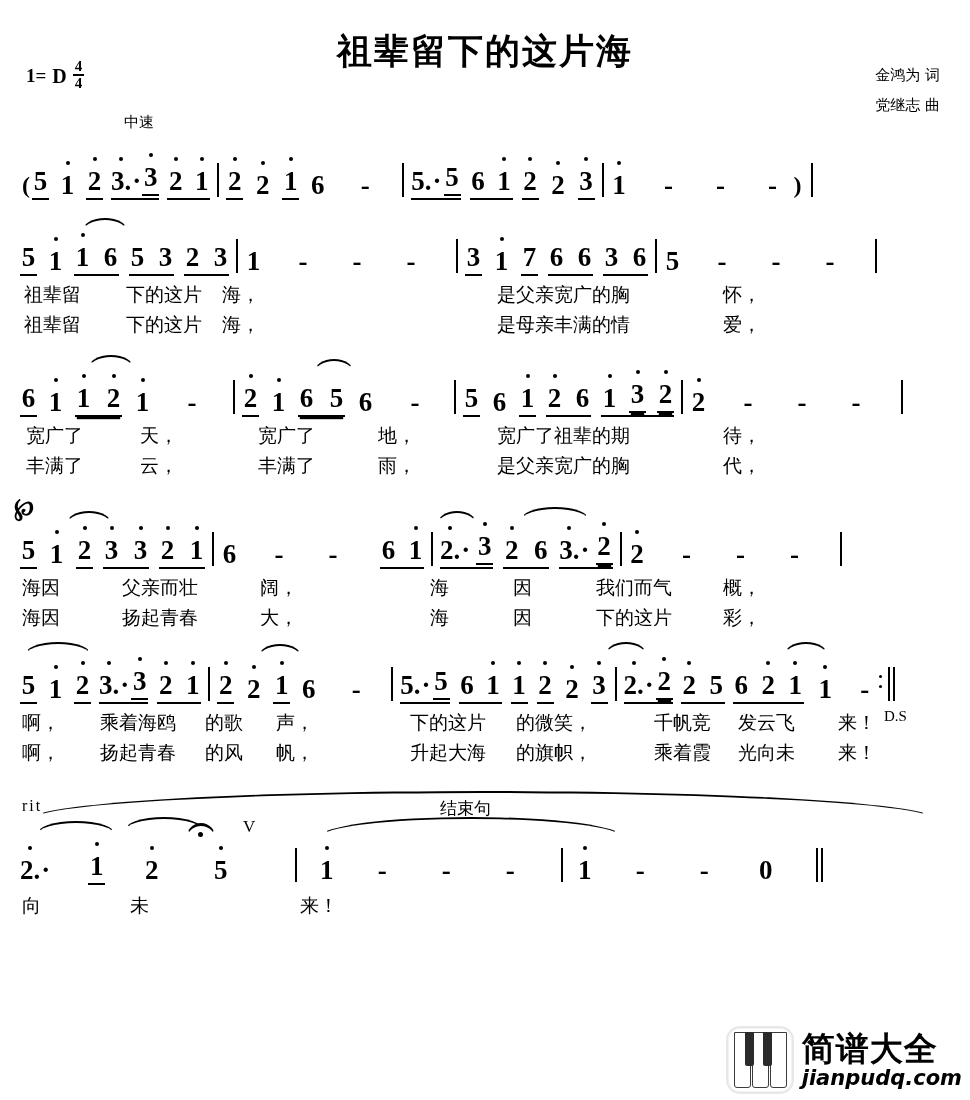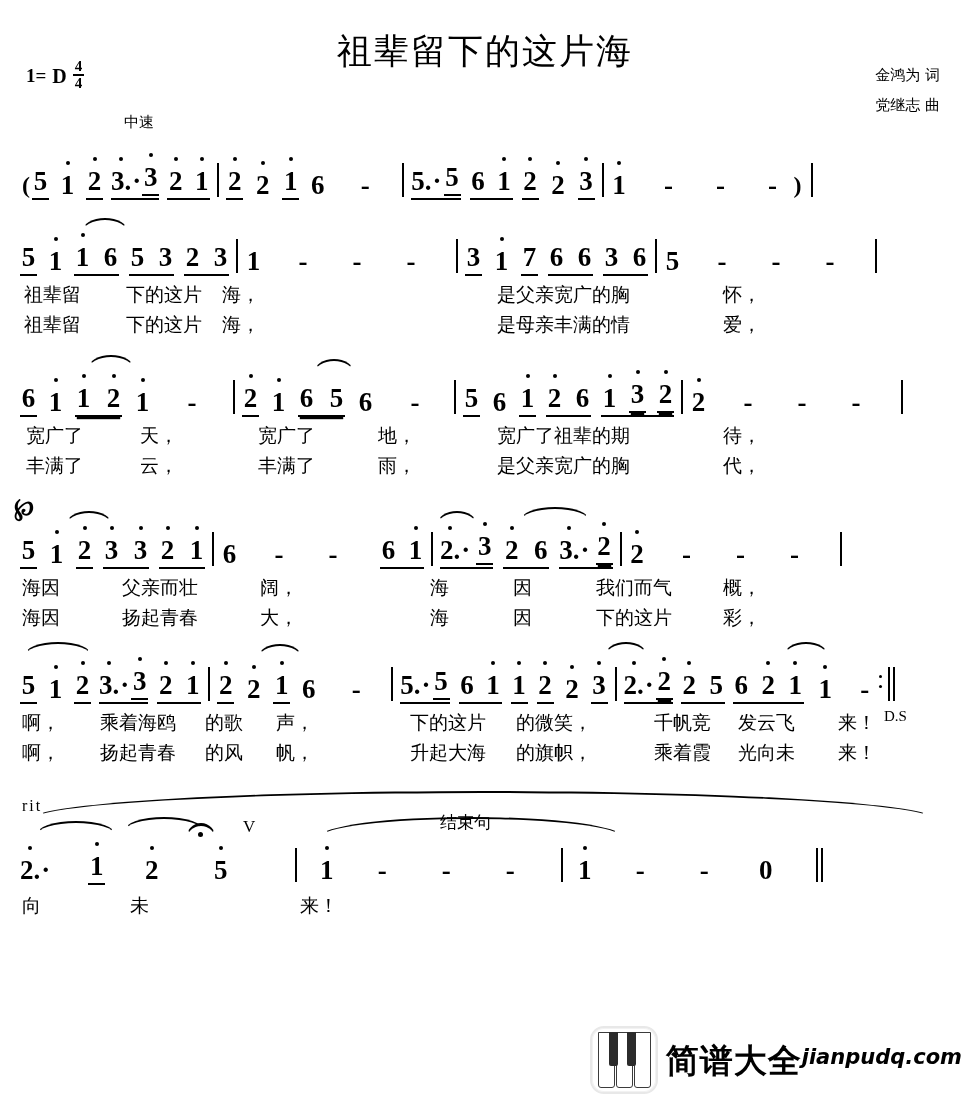--- a/index.html
+++ b/index.html
@@ -10,21 +10,21 @@
     color:#000;
     position:relative;
     overflow:hidden;
   }
   .sheet{position:relative;width:970px;height:1100px;}
 
   
   .title{
     position:absolute;top:28px;left:0;width:970px;
     text-align:center;
-    font-size:35px;font-weight:400;
+    font-size:35px;font-weight:700;
     font-family:"DejaVu Sans", sans-serif;
     letter-spacing:2px;
   }
   .keysig{
     position:absolute;left:26px;top:60px;
     font-size:20px;font-weight:700;
     font-family:"Liberation Serif",serif;
     display:flex;align-items:center;gap:6px;
   }
   .keysig .eq{font-size:19px;}
@@ -138,21 +138,21 @@
     position:absolute;right:8px;bottom:6px;
     display:flex;align-items:center;gap:8px;
   }
   .piano{
     width:64px;height:64px;border-radius:14px;background:#ffffff;
     border:2px solid #e8e8e8;position:relative;overflow:hidden;
     box-shadow:inset 0 0 0 1px #f2f2f2;
   }
   .piano .wk{position:absolute;top:4px;bottom:4px;width:15px;background:#fff;border:1px solid #3b3b3b;border-radius:0 0 3px 3px;}
   .piano .bk{position:absolute;top:4px;height:34px;width:9px;background:#2b2b2b;border-radius:0 0 2px 2px;}
-  .logotext{display:flex;flex-direction:row;line-height:1;}
+  .logotext{display:flex;flex-direction:column;line-height:1;}
   .logotext .cn{font-size:33px;font-weight:700;font-family:"DejaVu Sans",sans-serif;letter-spacing:1px;}
   .logotext .en{font-size:21px;font-weight:700;font-style:italic;font-family:"DejaVu Sans",sans-serif;margin-top:3px;}
 </style>
 </head>
 <body>
 
 <div class="sheet">
 
   <div class="title">祖辈留下的这片海</div>
 
@@ -523,21 +523,21 @@
       <span class="ly" style="left:410px;">升起大海</span>
       <span class="ly" style="left:516px;">的旗帜，</span>
       <span class="ly" style="left:654px;">乘着霞</span>
       <span class="ly" style="left:738px;">光向未</span>
       <span class="ly" style="left:838px;">来！</span>
     </div>
   </div>
 
   <div class="system" style="top:793px;">
     <div class="rit" style="left:22px;top:4px;">rit</div>
-    <div class="endlabel" style="left:440px;top:4px;margin-top:14px;">结束句</div>
+    <div class="endlabel" style="left:440px;top:4px;">结束句</div>
     <div class="vmark" style="left:243px;top:24px;">V</div>
 
     <div class="bigslur" style="left:32px;top:-2px;width:900px;height:26px;"></div>
     <div class="bigslur" style="left:320px;top:24px;width:300px;height:18px;"></div>
     <div class="slur" style="left:36px;top:28px;width:78px;"></div>
     <div class="slur" style="left:124px;top:24px;width:78px;"></div>
 
     <div class="fermata" style="left:186px;top:30px;width:28px;height:16px;">
       <span class="arc"></span>
       <span class="dot"></span>

